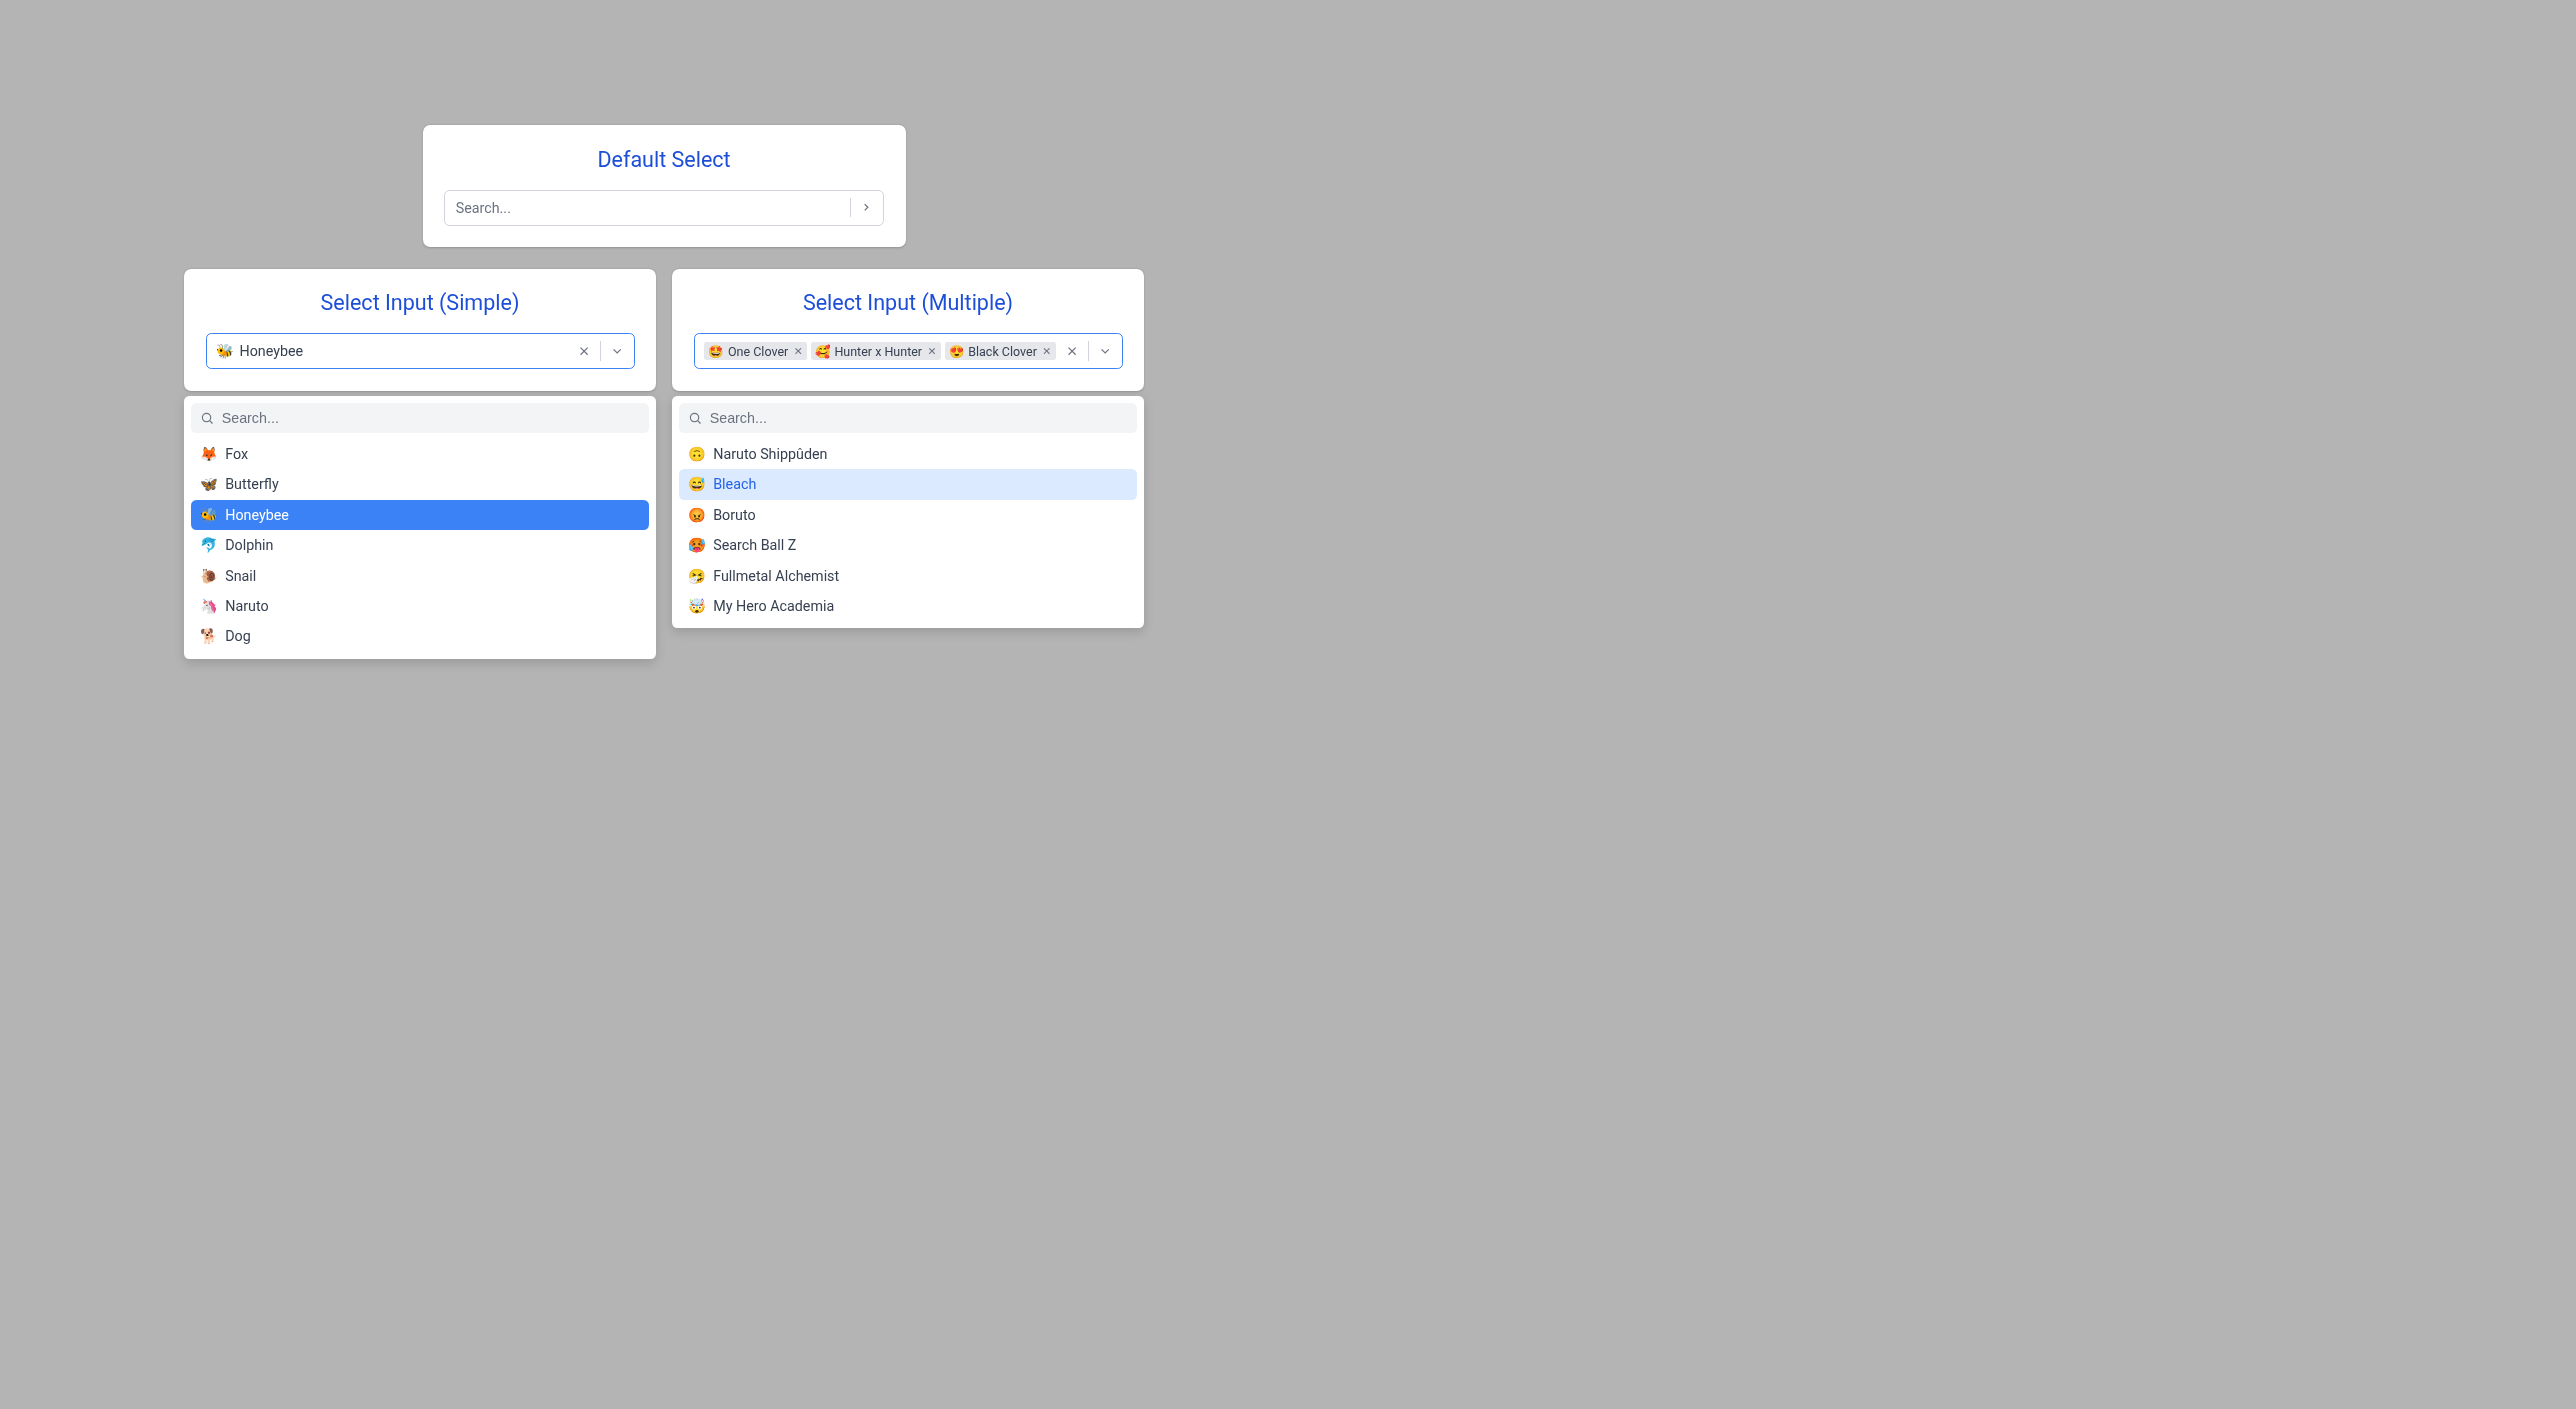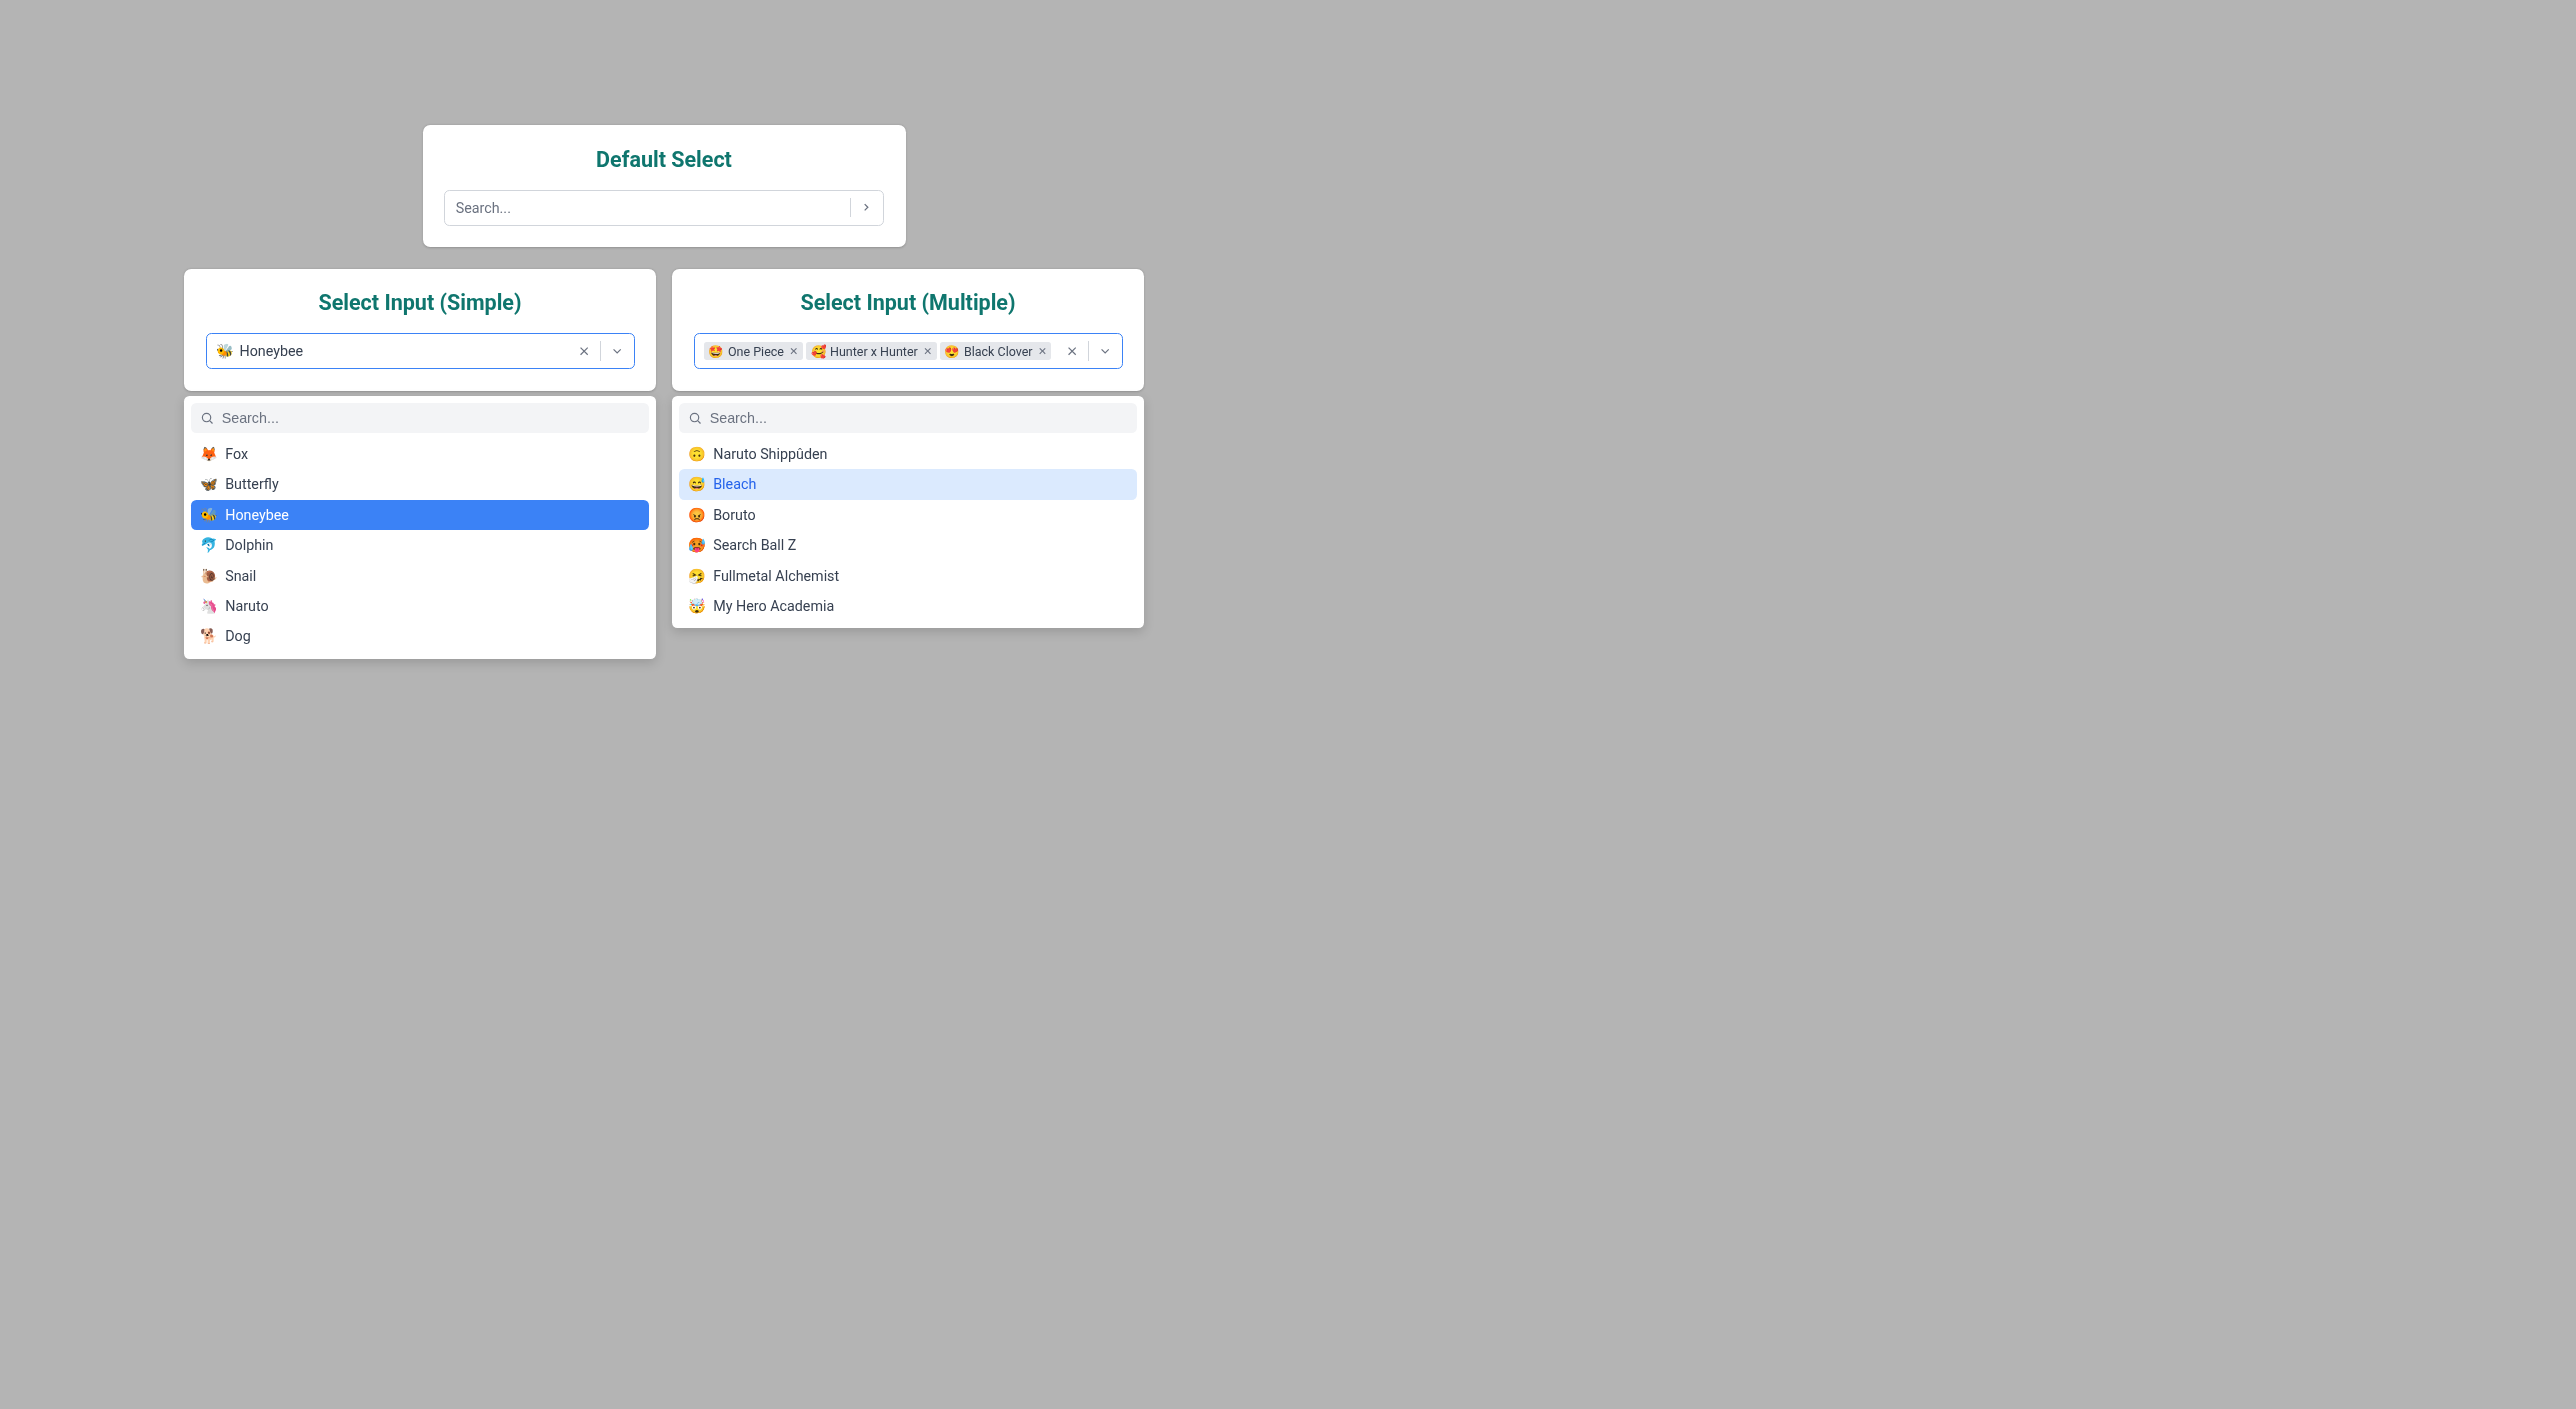--- a/index.html
+++ b/index.html
@@ -14,22 +14,22 @@
   padding-top: 125px;
 }
 .card {
   background: #fff;
   border-radius: 7.2px;
   box-shadow: 0 0.9px 2.7px rgba(0,0,0,0.12), 0 0.9px 1.8px rgba(0,0,0,0.08);
   padding: 21.5px;
 }
 .card-title {
   font-size: 21.5px;
-  font-weight: 700;
-  color: #0f766e;
+  font-weight: 400;
+  color: #1d4ed8;
   text-align: center;
   margin-bottom: 18px;
 }
 .default-card {
   width: 483px;
   margin-bottom: 21.5px;
 }
 .row {
   display: flex;
   gap: 16px;
@@ -236,21 +236,21 @@
       </div>
   </div>
 
   <div>
     <div class="card multiple-card">
       <div class="card-title">Select Input (Multiple)</div>
       <div class="select-control focused">
         <div class="select-tags" id="tags-container">
             <div class="tag">
               <span>🤩</span>
-              <span>One Piece</span>
+              <span>One Clover</span>
               <span class="tag-remove">✕</span>
             </div>
             <div class="tag">
               <span>🥰</span>
               <span>Hunter x Hunter</span>
               <span class="tag-remove">✕</span>
             </div>
             <div class="tag">
               <span>😍</span>
               <span>Black Clover</span>

